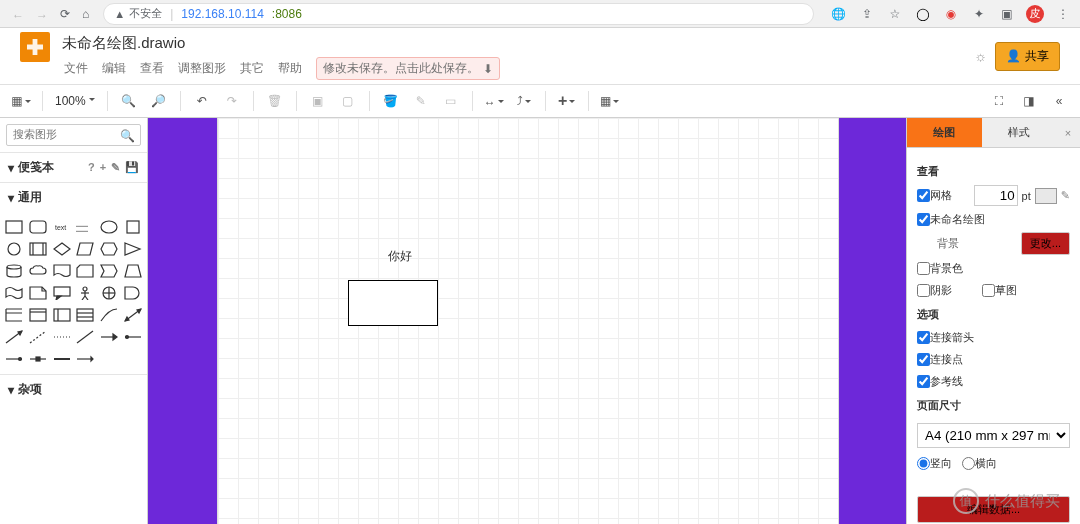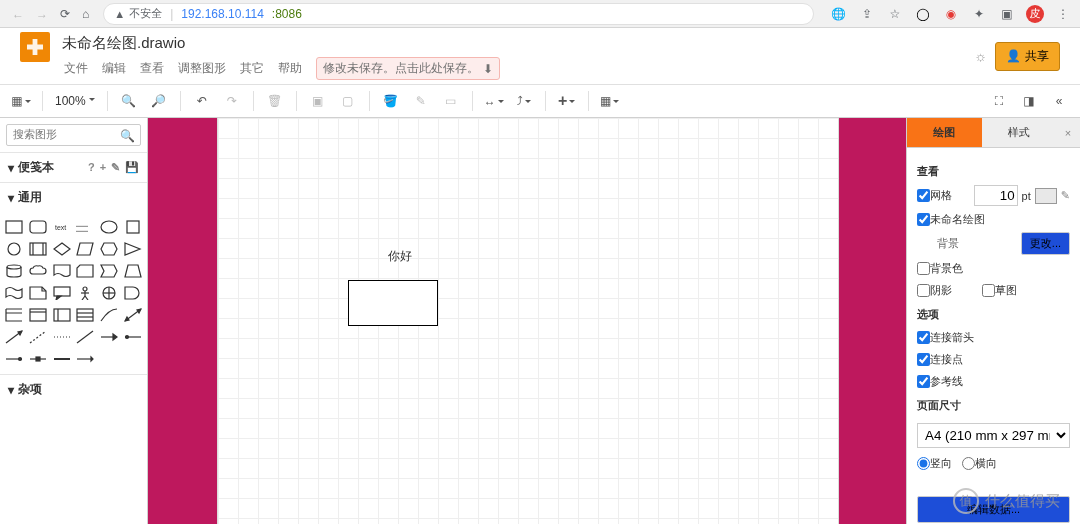--- a/index.html
+++ b/index.html
@@ -46,38 +46,38 @@
 .search-box input { width: 100%; padding: 4px 22px 4px 6px; border: 1px solid #ccc; border-radius: 2px; font-size: 11px; font-family: Liberation Mono, monospace; }
 .search-box .sicon { position: absolute; right: 6px; top: 5px; color: #999; }
 .palette-section { border-top: 1px solid #e5e5e5; }
 .palette-header { padding: 6px 8px; font-size: 12px; font-weight: bold; color: #333; display: flex; align-items: center; gap: 4px; }
 .palette-header .tools { margin-left: auto; color: #888; font-size: 11px; display: flex; gap: 5px; }
 .scratchpad { margin: 6px; border: 1px dashed #ccc; border-radius: 3px; padding: 12px 4px; text-align: center; color: #aaa; font-size: 11px; }
 .shapes-grid { display: grid; grid-template-columns: repeat(6, 1fr); gap: 0; padding: 4px 2px; }
 .shape-cell { height: 22px; display: flex; align-items: center; justify-content: center; }
 .shape-cell svg { width: 18px; height: 14px; stroke: #333; fill: none; stroke-width: 1.2; }
 
-.canvas-area { flex: 1; background: #be185d; position: relative; overflow: hidden; }
+.canvas-area { flex: 1; background: #6d28d9; position: relative; overflow: hidden; }
 .page { position: absolute; left: 70px; top: 0; width: 620px; height: 100%; background: #fff; box-shadow: 0 0 0 1px #ddd; 
   background-image: linear-gradient(#eee 1px, transparent 1px), linear-gradient(90deg, #eee 1px, transparent 1px);
   background-size: 20px 20px; }
 .canvas-shape { position: absolute; border: 1px solid #000; background: #fff; }
 .canvas-text { position: absolute; font-size: 12px; color: #333; }
 
 .sidebar-right { width: 174px; border-left: 1px solid #d0d0d0; background: #fff; font-size: 11px; display: flex; flex-direction: column; }
 .format-tabs { display: flex; height: 30px; border-bottom: 1px solid #d0d0d0; }
 .format-tab { flex: 1; display: flex; align-items: center; justify-content: center; cursor: pointer; background: #eee; }
 .format-tab.active { background: #f97316; font-weight: bold; }
 .close-tab { width: 24px; display: flex; align-items: center; justify-content: center; color: #888; background: #eee; }
 .format-body { padding: 8px 10px; overflow-y: auto; flex: 1; }
 .section-title { font-weight: bold; margin: 8px 0 6px; }
 .row { display: flex; align-items: center; margin: 4px 0; min-height: 18px; }
 .row input[type=checkbox], .row input[type=radio] { accent-color: #1a73e8; }
 .indent { padding-left: 20px; color: #666; }
-.change-btn, .action-btn { border: 1px solid #ccc; background: #1d4ed8; padding: 3px 8px; font-size: 11px; cursor: pointer; border-radius: 2px; }
+.change-btn, .action-btn { border: 1px solid #ccc; background: #b91c1c; padding: 3px 8px; font-size: 11px; cursor: pointer; border-radius: 2px; }
 .row-right { margin-left: auto; display: flex; gap: 4px; align-items: center; }
 .pt-input { width: 44px; border: 1px solid #ccc; padding: 2px; text-align: right; }
 .color-swatch { width: 22px; height: 16px; border: 1px solid #999; background: #e8e8e8; }
 .pencil { color: #888; }
 .select-full { width: 100%; padding: 3px; border: 1px solid #ccc; background: #fff; margin-top: 4px; }
 .action-row { margin-top: 24px; }
 .action-btn.full { width: 100%; text-align: center; padding: 5px; }
 
 .watermark { position: absolute; bottom: 10px; right: 20px; display: flex; align-items: center; gap: 6px; color: #999; font-size: 15px; font-weight: 500; opacity: 0.8; }
 .watermark .wlogo { width: 26px; height: 26px; border: 2px solid #bbb; border-radius: 50%; display: flex; align-items: center; justify-content: center; font-size: 13px; }

